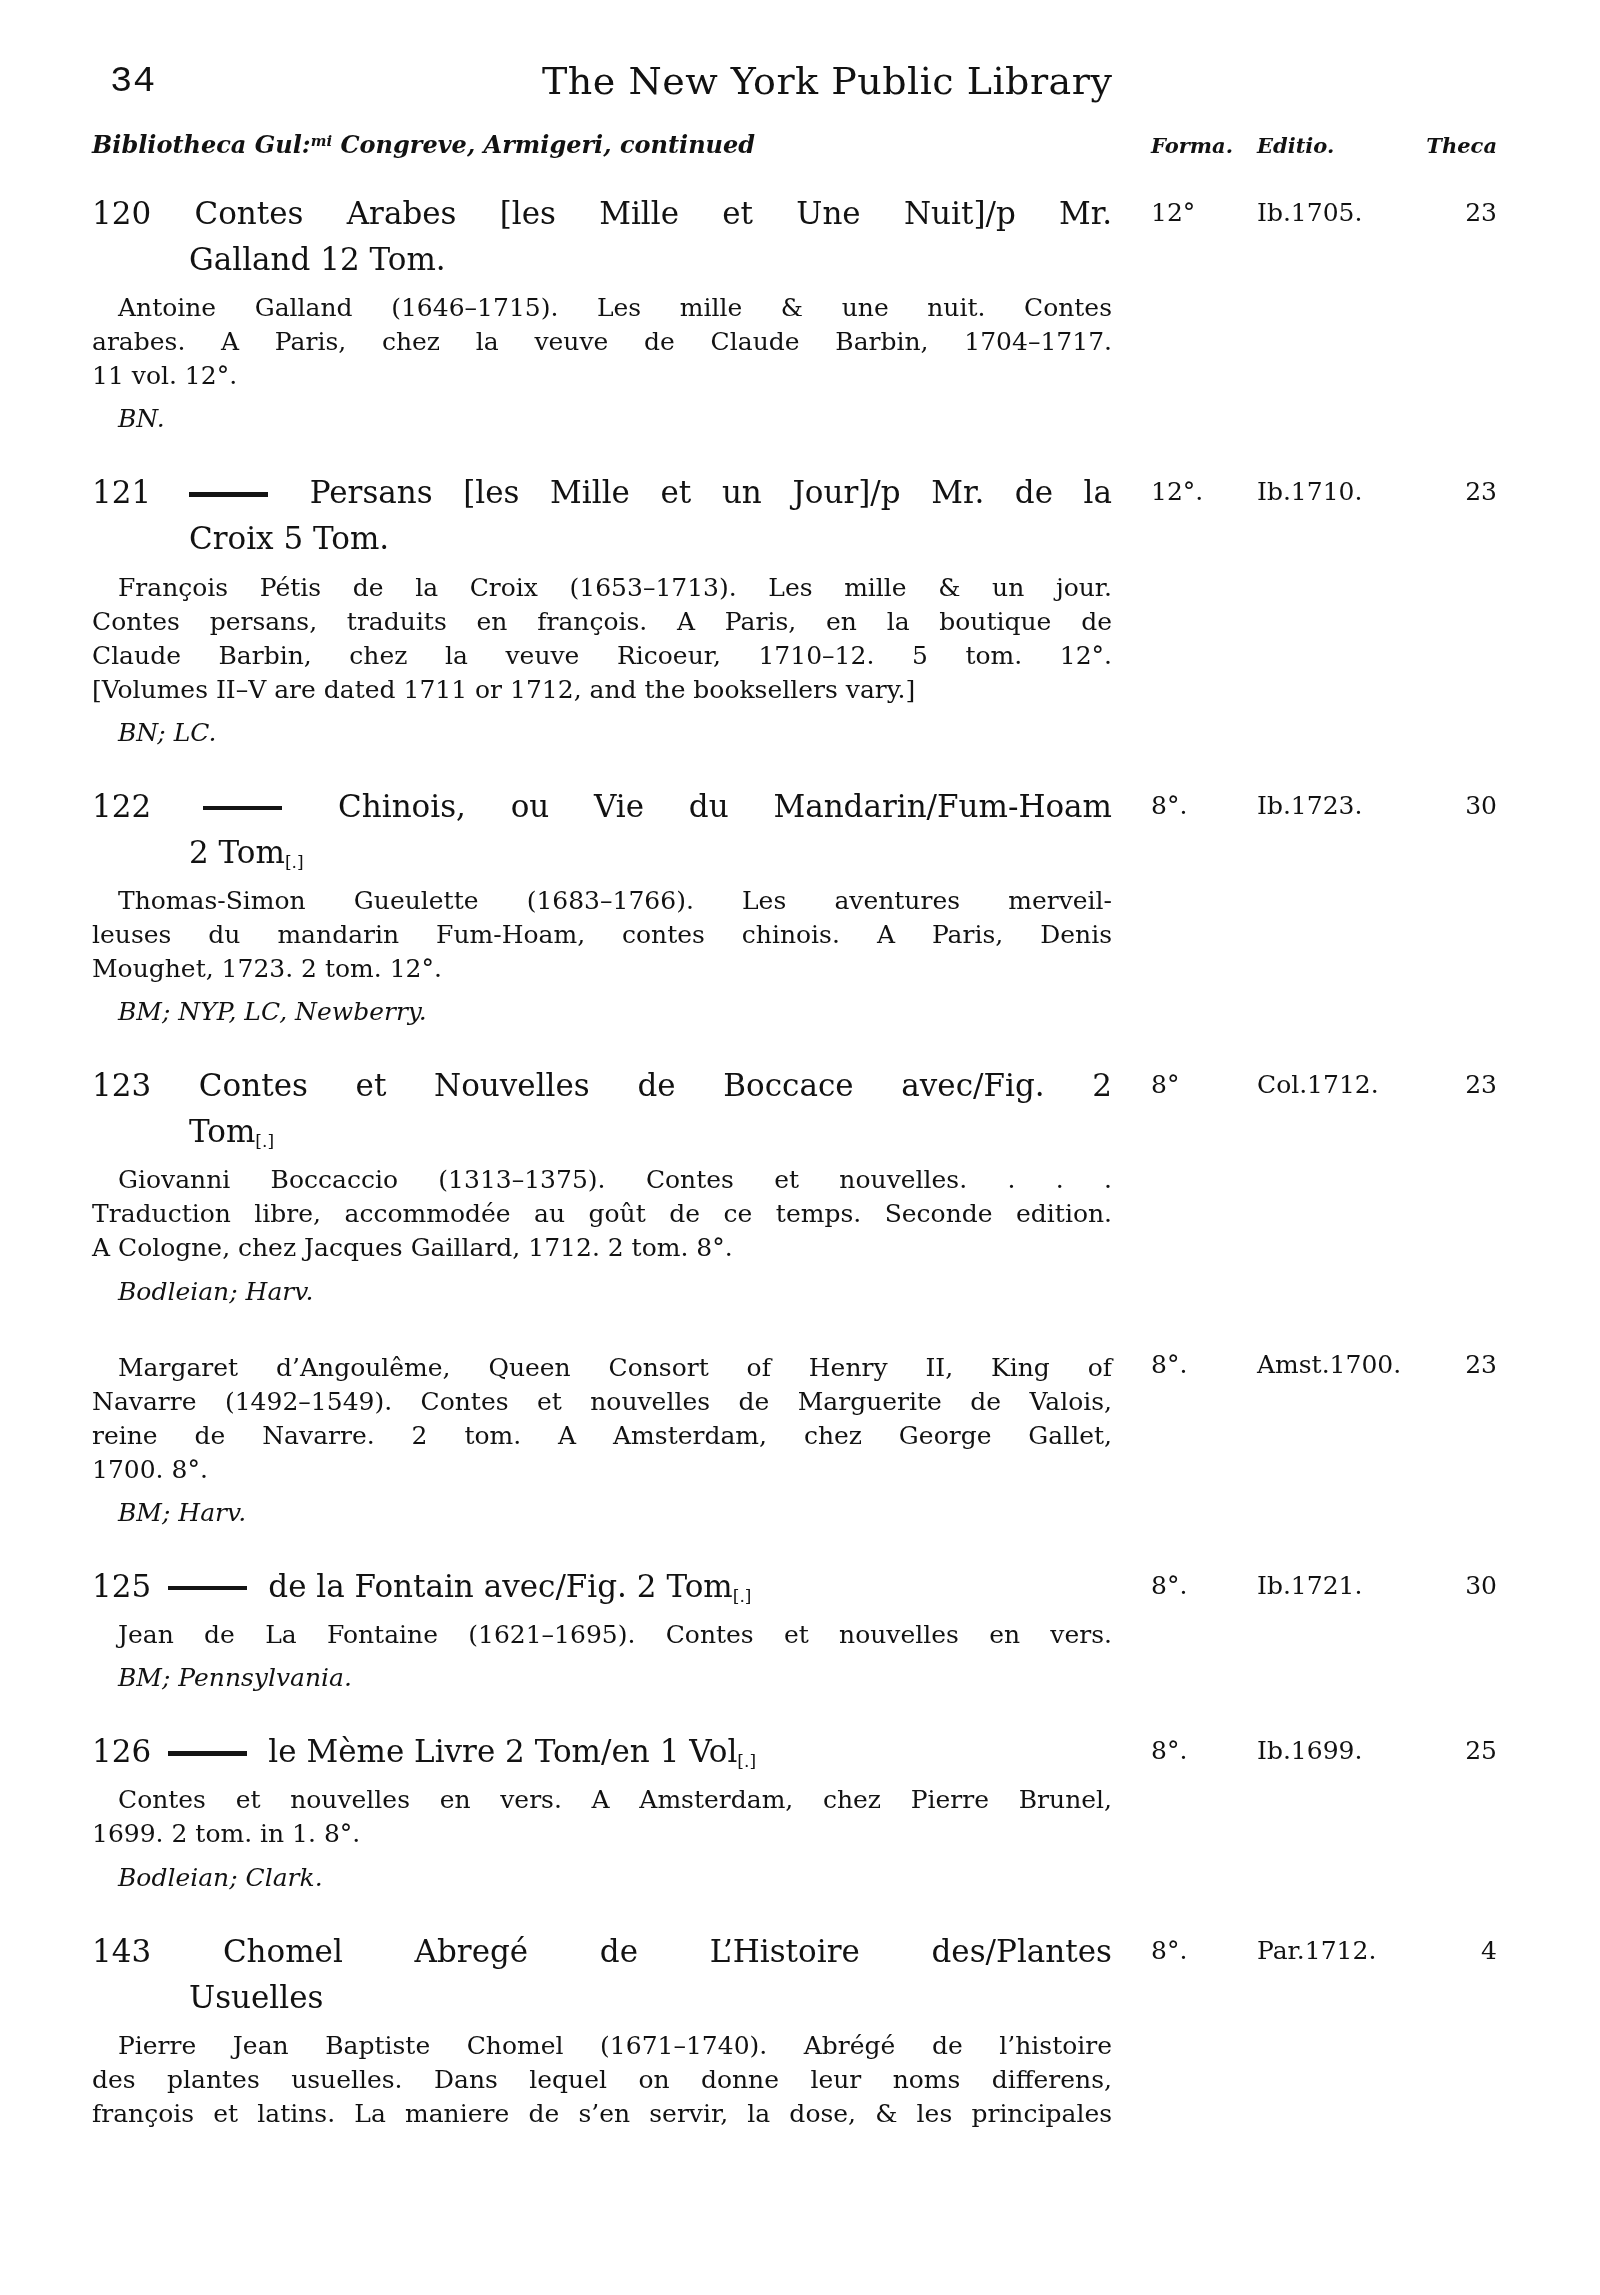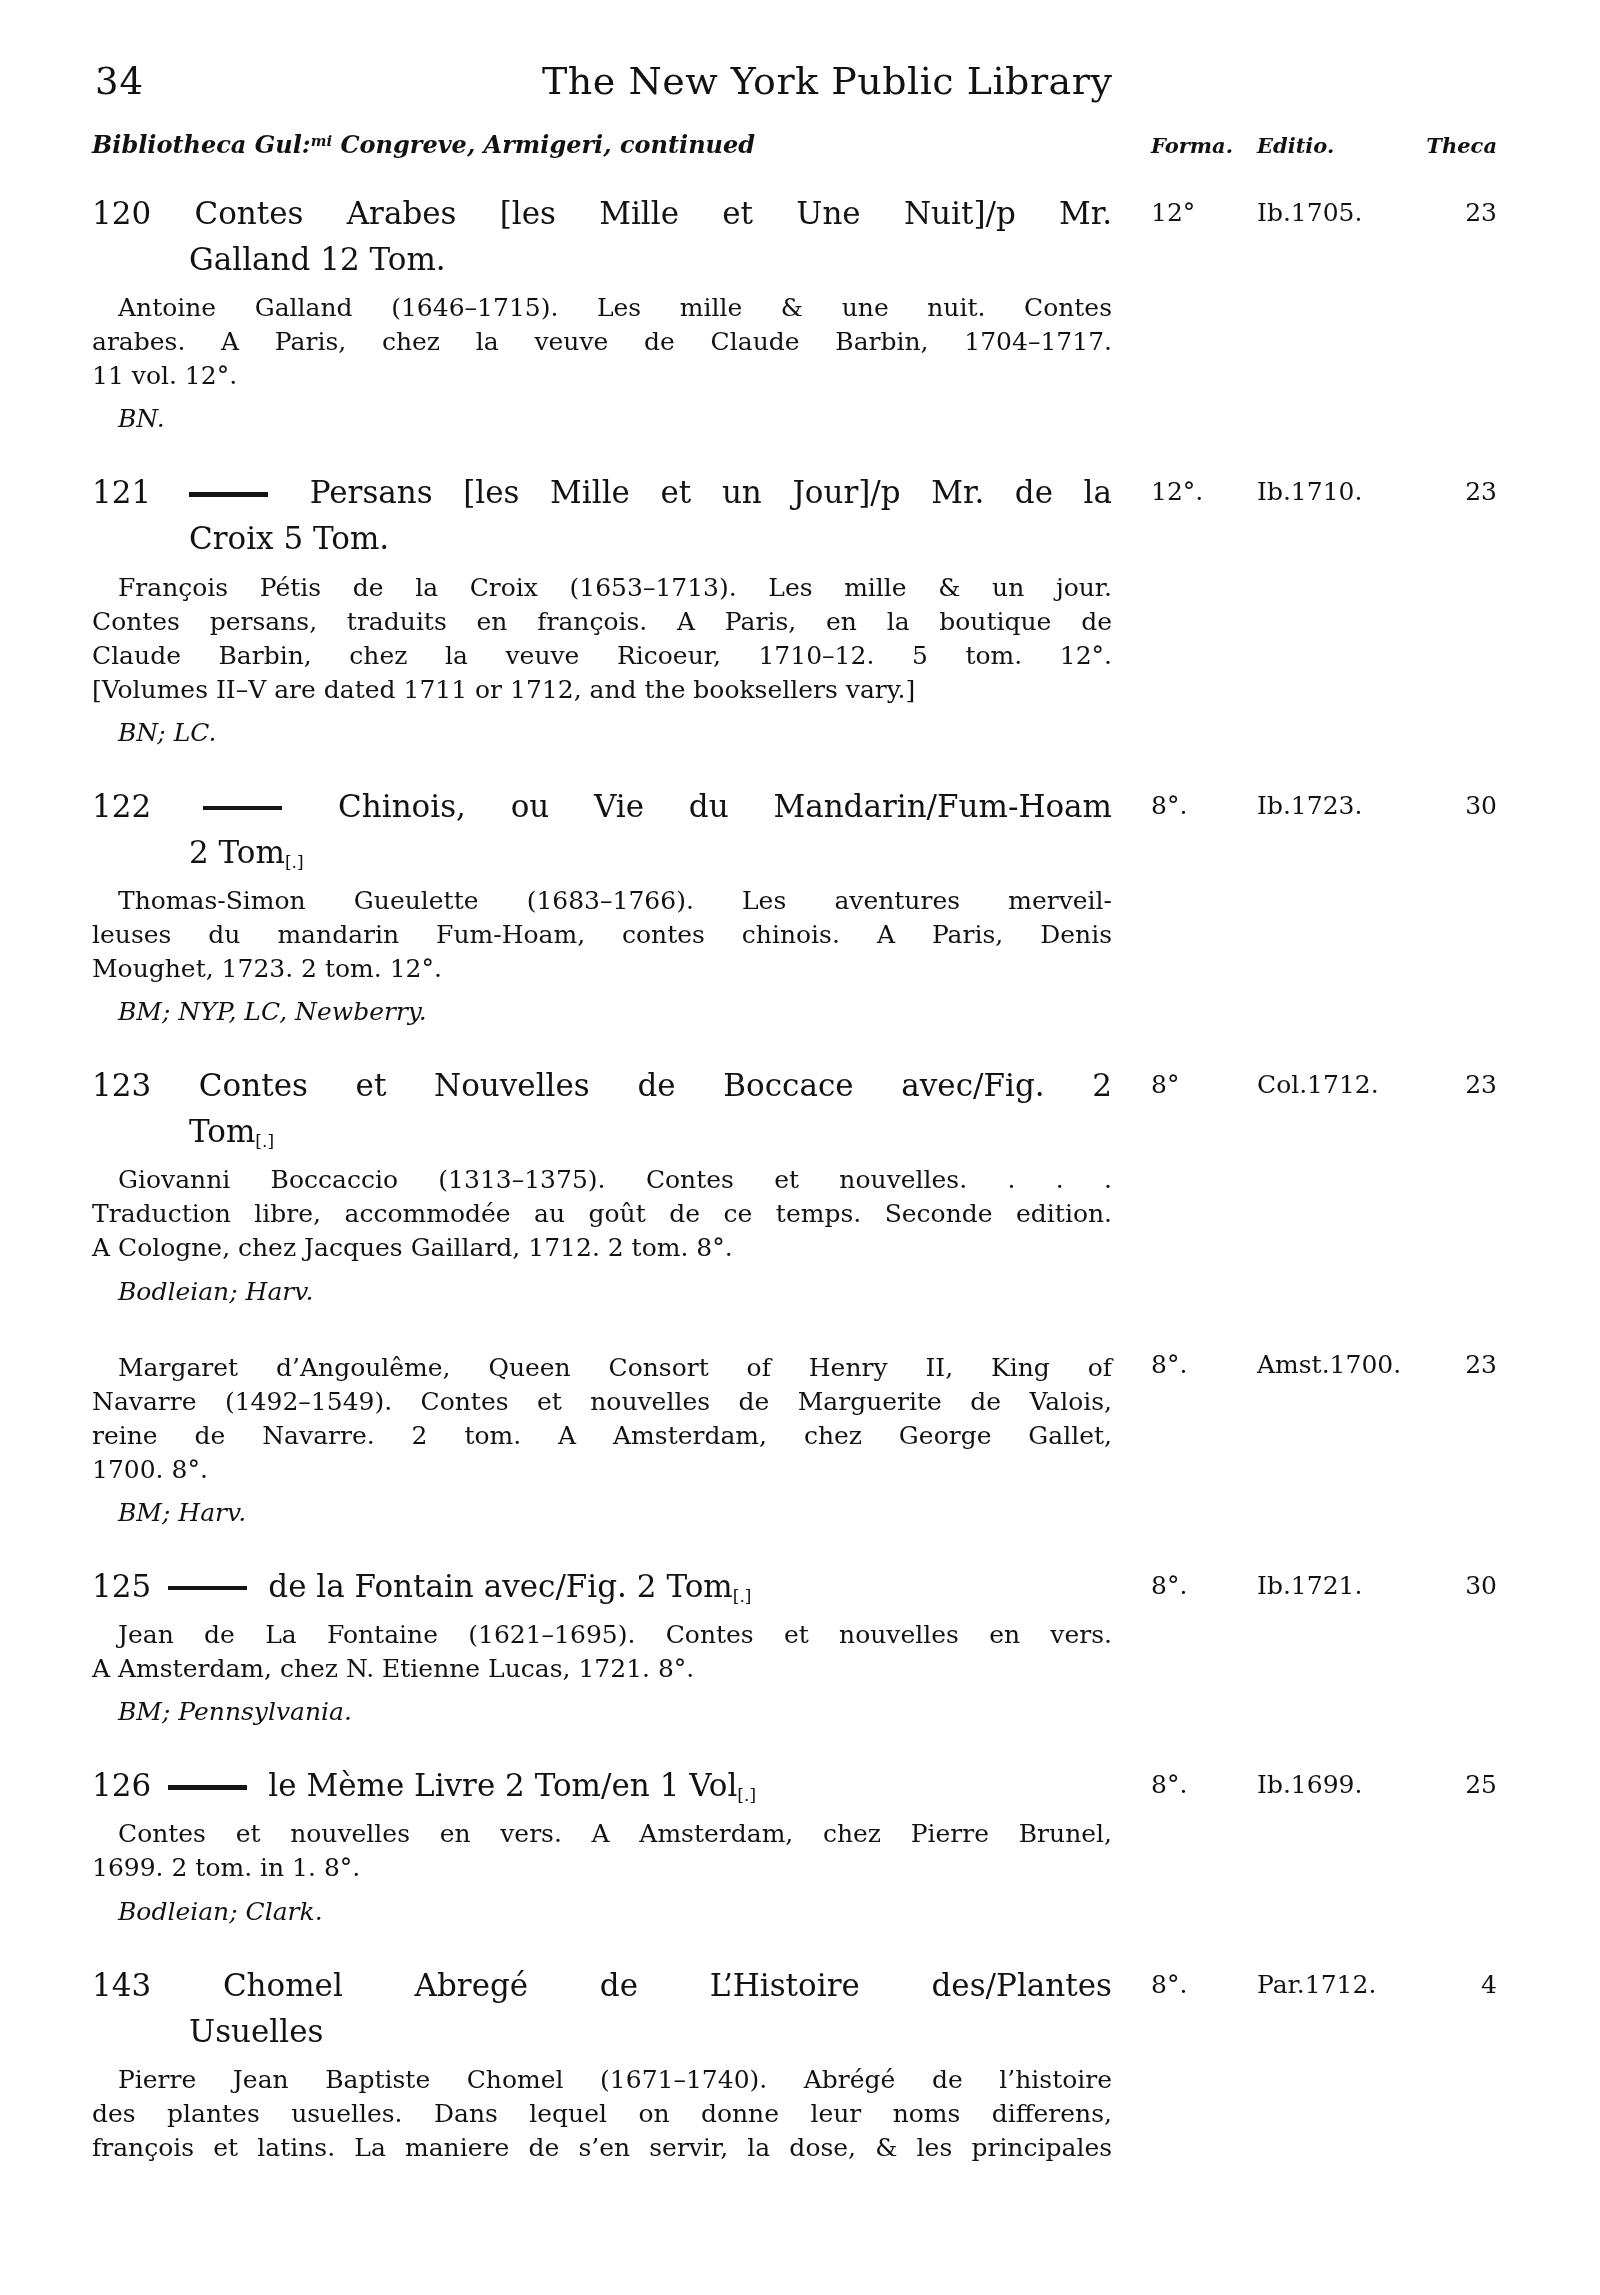--- a/index.html
+++ b/index.html
@@ -25,24 +25,25 @@
   }
   
   .page-header {
     position: relative;
     width: 1020px;
     height: 41px;
     line-height: 41px;
   }
   .page-number {
     position: absolute;
-    left: 3px;
+    left: 18px;
     top: 0;
     font-size: 37px;
     letter-spacing: 0.9px;
+    font-family: Liberation Mono, monospace;
   }
   .page-title {
     position: absolute;
     left: 450px;
     top: 0;
     font-size: 38px;
     white-space: nowrap;
     letter-spacing: 0.5px;
   }
   
@@ -233,21 +234,20 @@
     </div>
   </article>
 
   <article class="entry">
     <div class="entry-row">
       <div class="entry-main">
         <div class="h-line h1"><span class="entry-num">125</span> <span class="ditto"></span> <span class="t1">de la Fontain avec/Fig. 2 Tom</span><sub class="bracket s1">[.]</sub></div>
 
         <div class="note">
               <div class="note-line first">Jean de La Fontaine (1621–1695). Contes et nouvelles en vers.</div>
-              <div class="note-line natural">A Amsterdam, chez N. Etienne Lucas, 1721. 8°.</div>
             </div>
         <div class="refs">BM; Pennsylvania.</div>
       </div>
       <div class="val col-forma forma">8°.</div>
       <div class="val col-editio editio">Ib.1721.</div>
       <div class="val col-theca theca">30</div>
     </div>
   </article>
 
   <article class="entry">

